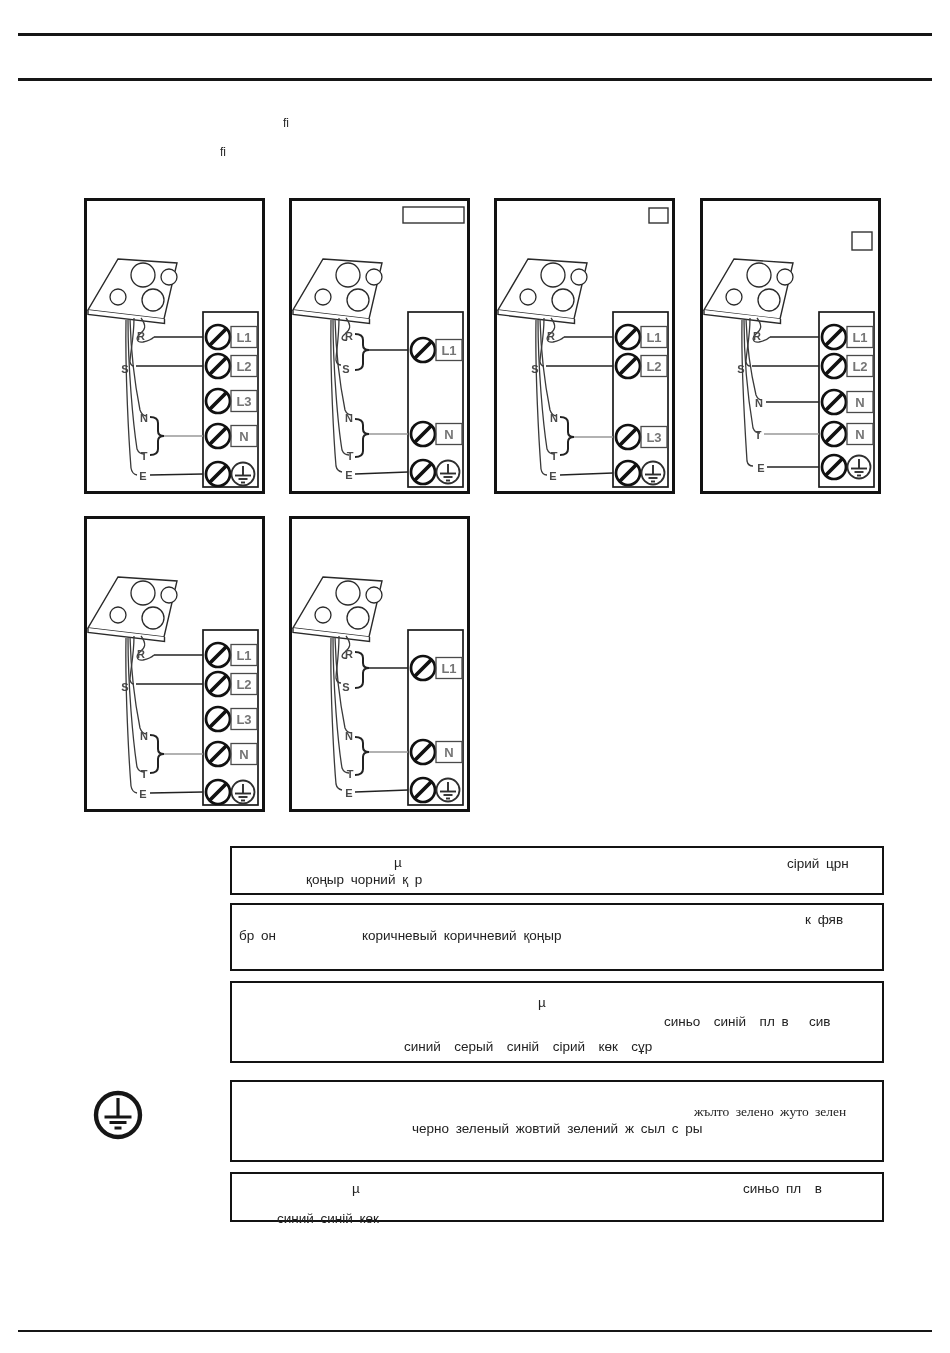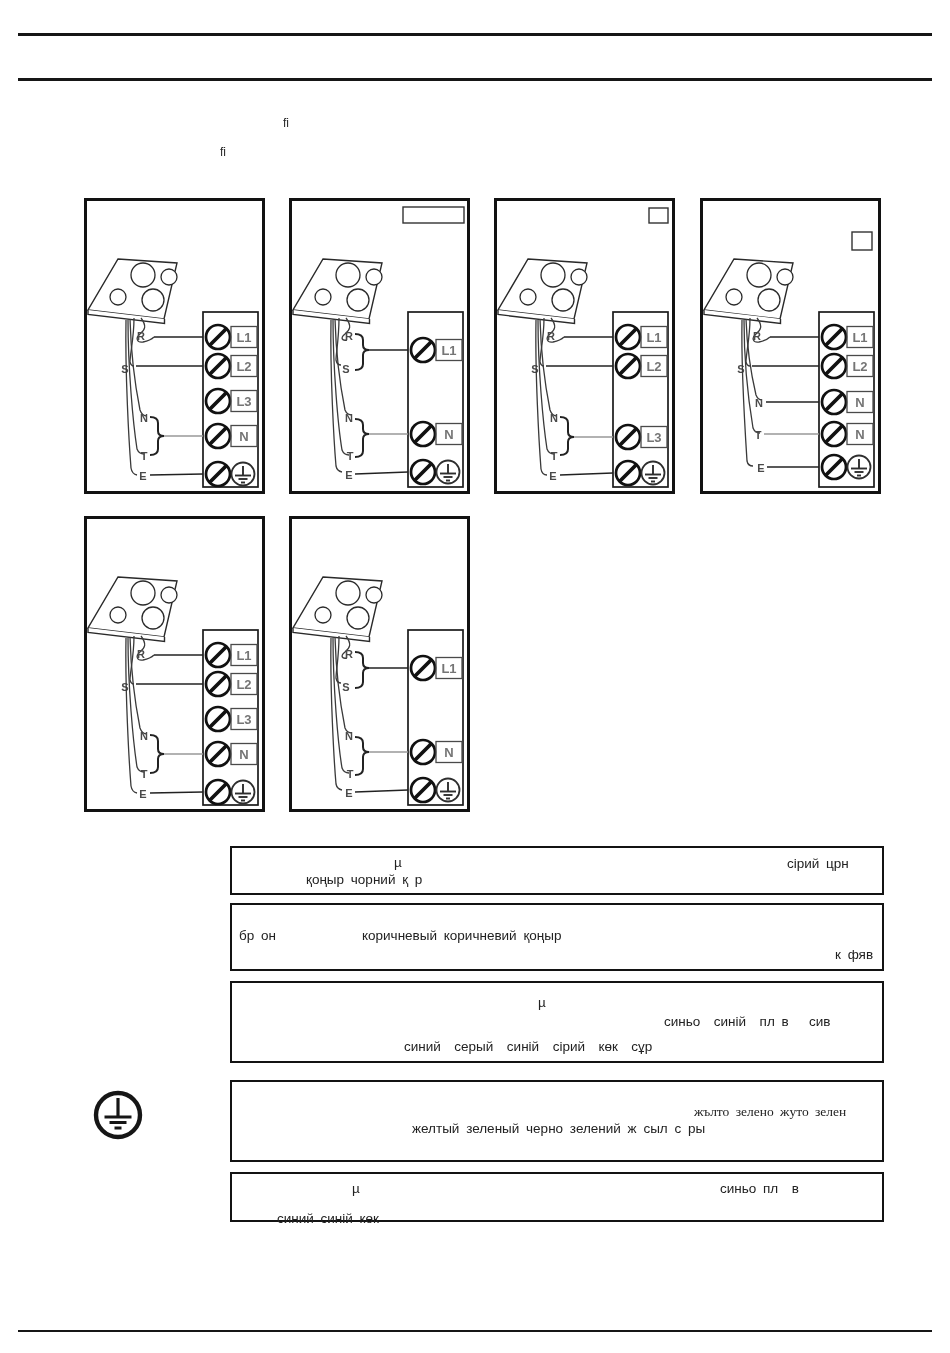--- a/index.html
+++ b/index.html
@@ -413,34 +413,34 @@
     </svg>
   </div>
 
   <div id="colorboxes">
       <div class="colorbox" style="top: 846px; height: 45px;">
         <span class="cb-line" style="left: 162px; top: 7px;">µ</span>
         <span class="cb-line" style="left: 555px; top: 8px;">сірий црн</span>
         <span class="cb-line" style="left: 74px; top: 24px;">қоңыр чорний қ р</span>
       </div>
       <div class="colorbox" style="top: 903px; height: 64px;">
-        <span class="cb-line" style="left: 603px; top: 7px; margin-top: 35px;">к фяв</span>
+        <span class="cb-line" style="left: 573px; top: 7px;">к фяв</span>
         <span class="cb-line" style="left: 7px; top: 23px;">бр он</span>
         <span class="cb-line" style="left: 130px; top: 23px;">коричневый коричневий қоңыр</span>
       </div>
       <div class="colorbox" style="top: 981px; height: 78px;">
         <span class="cb-line" style="left: 306px; top: 12px;">µ</span>
         <span class="cb-line" style="left: 432px; top: 31px;">синьо  синій  пл в   сив</span>
         <span class="cb-line" style="left: 172px; top: 56px;">синий  серый  синій  сірий  көк  сұр</span>
       </div>
       <div class="colorbox" style="top: 1080px; height: 78px;">
         <span class="cb-line" style="left: 462px; top: 22px; font-family: Liberation Serif, serif;">жълто зелено жуто зелен</span>
-        <span class="cb-line" style="left: 180px; top: 39px;">желтый зеленый черно зелений ж сыл с ры</span>
+        <span class="cb-line" style="left: 180px; top: 39px;">черно зеленый жовтий зелений ж сыл с ры</span>
       </div>
       <div class="colorbox" style="top: 1172px; height: 46px;">
         <span class="cb-line" style="left: 120px; top: 7px;">µ</span>
-        <span class="cb-line" style="left: 488px; top: 7px;">синьо пл  в</span>
+        <span class="cb-line" style="left: 511px; top: 7px;">синьо пл  в</span>
         <span class="cb-line" style="left: 45px; top: 37px;">синий синій көк</span>
       </div>
     </div>
 
   <div class="rule rule-3"></div>
 </div>
 
 </body></html>

